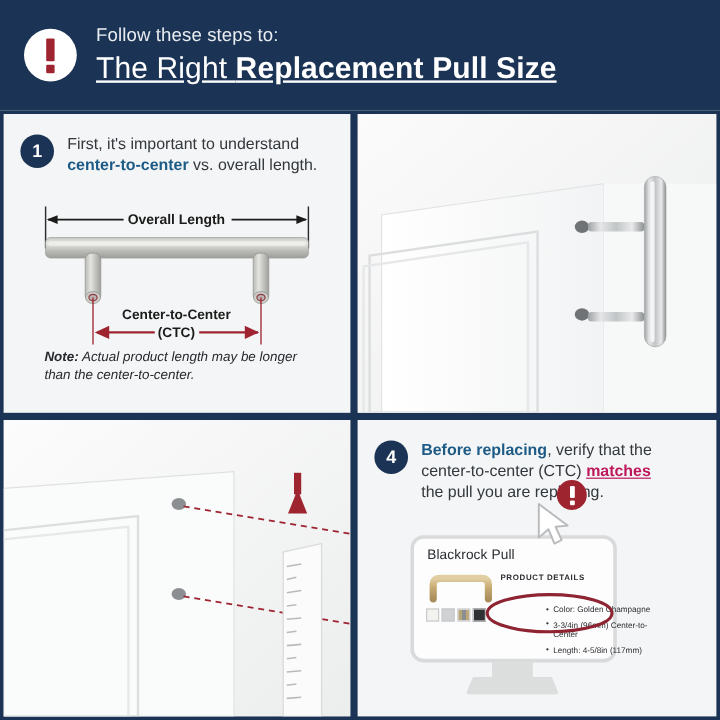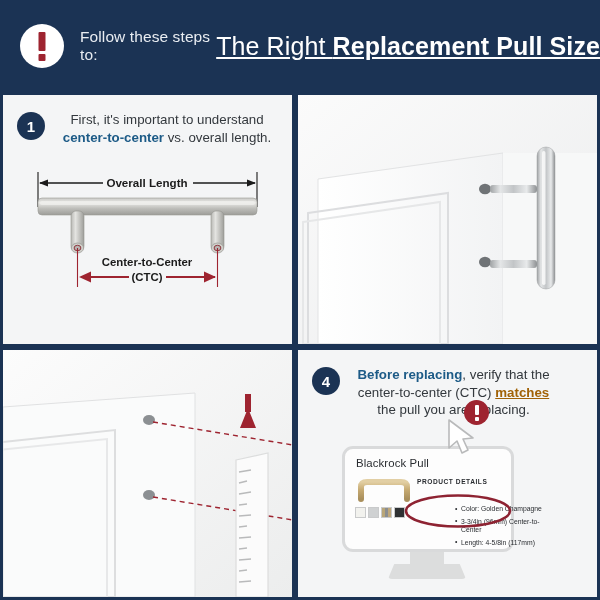--- a/index.html
+++ b/index.html
@@ -23,21 +23,21 @@
     flex:0 0 auto;position:relative;
   }
   .hdr-icon .bang{
     position:absolute;left:50%;top:8px;transform:translateX(-50%);
     width:7px;height:19px;background:#9e2430;border-radius:1px;
   }
   .hdr-icon .dot{
     position:absolute;left:50%;top:30px;transform:translateX(-50%);
     width:7px;height:7px;background:#9e2430;border-radius:1px;
   }
-  .hdr-text{display:flex;flex-direction:row;justify-content:center;}
+  .hdr-text{display:flex;flex-direction:column;justify-content:center;}
   .hdr-kicker{
     color:#e9edf2;font-size:15.5px;line-height:18px;font-weight:400;
     letter-spacing:.1px;
   }
   .hdr-title{
     color:#ffffff;font-size:25px;line-height:30px;font-weight:400;
     margin-top:3px;letter-spacing:.1px;white-space:nowrap;text-decoration:underline;
   }
   .hdr-title b{font-weight:700;}
 
@@ -52,25 +52,24 @@
   .step-head{display:flex;padding:16px 14px 0 14px;}
   .num{
     width:28px;height:28px;border-radius:50%;background:#1b3354;
     color:#fff;font-size:15px;font-weight:700;
     display:flex;align-items:center;justify-content:center;
     flex:0 0 auto;margin-right:11px;margin-top:1px;
   }
   .step-txt{
     font-size:13.3px;line-height:17.5px;color:#33383d;font-weight:400;
     letter-spacing:0px;
-    text-align:center;
   }
   .step-txt b{color:#1d5b87;font-weight:700;}
   .step-txt i{font-style:italic;}
-  .step-txt u{text-decoration:underline;font-weight:700;color:#a16207;}
+  .step-txt u{text-decoration:underline;font-weight:700;color:#be185d;}
 
   
   .p1art{position:absolute;left:0;top:70px;width:289px;height:130px;}
   .note{
     position:absolute;left:34px;top:196px;width:235px;
     font-size:11.2px;line-height:15px;color:#262a2e;font-style:italic;
   }
   .note b{font-style:italic;font-weight:700;}
 
   
@@ -183,20 +182,21 @@
         <line x1="74.5" y1="83" x2="74.5" y2="122" stroke="#9e2430" stroke-width="1.1"></line>
         <line x1="214.5" y1="83" x2="214.5" y2="122" stroke="#9e2430" stroke-width="1.1"></line>
         <line x1="78" y1="112" x2="126" y2="112" stroke="#9e2430" stroke-width="2"></line>
         <line x1="163" y1="112" x2="212" y2="112" stroke="#9e2430" stroke-width="2"></line>
         <polygon points="76,112 88,106.5 88,117.5" fill="#9e2430"></polygon>
         <polygon points="213,112 201,106.5 201,117.5" fill="#9e2430"></polygon>
         <text x="144" y="101" text-anchor="middle" font-family="Liberation Sans, sans-serif" font-size="11.4" font-weight="700" fill="#1b1b1b">Center-to-Center</text>
         <text x="144" y="116" text-anchor="middle" font-family="Liberation Sans, sans-serif" font-size="11.4" font-weight="700" fill="#1b1b1b">(CTC)</text>
       </svg>
 
+      <div class="note"><b>Note:</b><span> Actual product length may be longer than the center-to-center.</span></div>
     </div>
 
     <div class="cell c2">
       <svg class="p2art" viewBox="0 0 299 249">
         <defs>
           <linearGradient id="wallG" x1="0" y1="0" x2="1" y2="1">
             <stop offset="0" stop-color="#fbfbfb"></stop>
               <stop offset="1" stop-color="#ebeced"></stop>
           </linearGradient>
           <linearGradient id="doorG" x1="0" y1="0" x2="1" y2="0">

